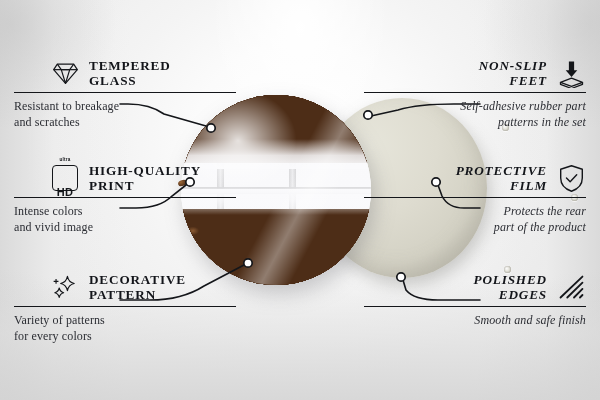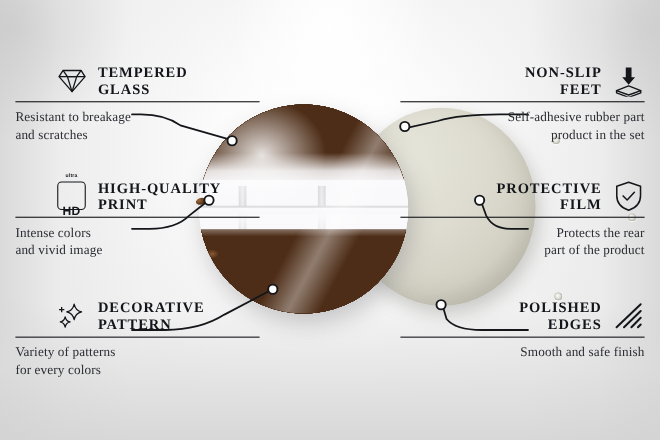--- a/index.html
+++ b/index.html
@@ -127,21 +127,21 @@
     background:radial-gradient(ellipse at 35% 30%, #9a6636, #4a2b16 75%);
     transform:rotate(-18deg);
   }
 
   
   #connectors { position:absolute; inset:0; }
 
   
   .feat { position:absolute; width:222px; }
   .feat.left  { left:14px;  text-align:left;  }
-  .feat.right { right:14px; text-align:right; }
+  .feat.right { right:14px; text-align:right;font-style:italic; }
 
   .feat-head{
     display:flex; align-items:flex-start; gap:9px;margin-left:36px;
   }
   .feat.right .feat-head { flex-direction:row-reverse; }
 
   .feat-icon{
     flex:0 0 auto; width:30px; height:30px;
     display:flex; align-items:center; justify-content:center;
     color:#14161a;
@@ -309,21 +309,21 @@
         </svg>
       </span>
       <span class="feat-title">
         <span>NON-SLIP</span><br>
         <span>FEET</span>
       </span>
     </div>
     <div class="rule"></div>
     <div class="feat-desc">
       <span>Self-adhesive rubber part</span><br>
-      <span>product in the set</span>
+      <span>patterns in the set</span>
     </div>
   </div>
 
   <div class="feat right f-film">
     <div class="feat-head">
       <span class="feat-icon">
         <svg viewBox="0 0 28 30" width="27" height="29" fill="none" stroke="#14161a" stroke-width="1.45" stroke-linejoin="round" stroke-linecap="round">
           <path d="M14 1.8 25.2 5.4v9.1c0 7.2-5 11.6-11.2 13.7C7.8 26.1 2.8 21.7 2.8 14.5V5.4z"></path>
           <path d="M8.8 14.6 12.6 18.4 19.4 11.2"></path>
         </svg>

